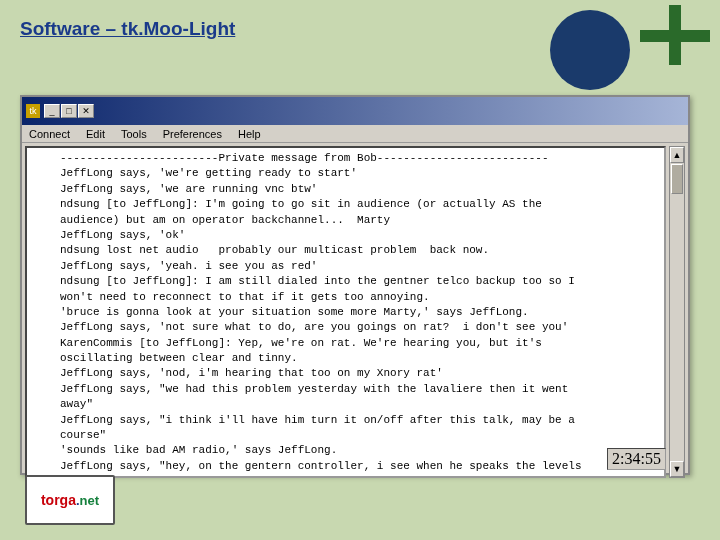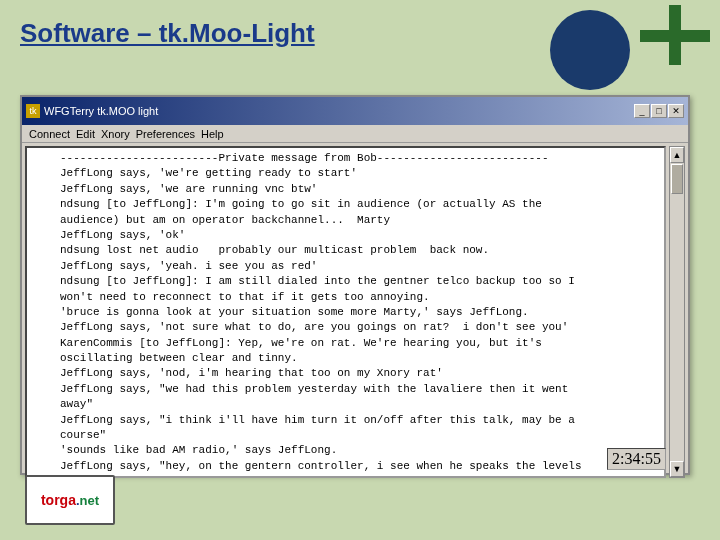--- a/index.html
+++ b/index.html
@@ -37,21 +37,21 @@
       width: 12px;
       height: 60px;
       background: #2a6a2a;
     }
 
     
     .page-title {
       position: absolute;
       top: 18px;
       left: 20px;
-      font-size: 26px;
+      font-size: 19px;
       font-weight: bold;
       color: #1a3a8a;
       text-decoration: underline;
     }
 
     
     .window {
       position: absolute;
       top: 95px;
       left: 20px;
@@ -109,20 +109,21 @@
       color: #000;
     }
 
     
     .menubar {
       background: #d4d0c8;
       height: 18px;
       display: flex;
       align-items: center;
       padding: 0 4px;
+      gap: 10px;
       border-bottom: 1px solid #999;
       font-size: 11px;
       font-family: 'Tahoma', Arial, sans-serif;
     }
 
     .menu-item {
       cursor: pointer;
       padding: 1px 3px;
     }
 
@@ -230,32 +231,31 @@
 <div class="bg-circle"></div>
 <div class="bg-cross-h"></div>
 <div class="bg-cross-v"></div>
 
 <div class="page-title">Software – tk.Moo-Light</div>
 
 <div class="window">
 
   <div class="window-titlebar">
     <span class="window-title-icon">tk</span>
-    <span class="window-title-text">WFGTerry   tk.MOO light</span>
     <div class="window-controls">
       <div class="win-btn">_</div>
       <div class="win-btn">□</div>
       <div class="win-btn">✕</div>
     </div>
   </div>
 
   <div class="menubar">
     <span class="menu-item">Connect</span>
     <span class="menu-item">Edit</span>
-    <span class="menu-item">Xnory</span>
+    <span class="menu-item">Tools</span>
     <span class="menu-item">Preferences</span>
     <span class="menu-item">Help</span>
   </div>
 
   <div class="content-area">
     <div class="chat-area">
       <pre>------------------------Private message from Bob--------------------------
 JeffLong says, 'we're getting ready to start'
 JeffLong says, 'we are running vnc btw'
 ndsung [to JeffLong]: I'm going to go sit in audience (or actually AS the

